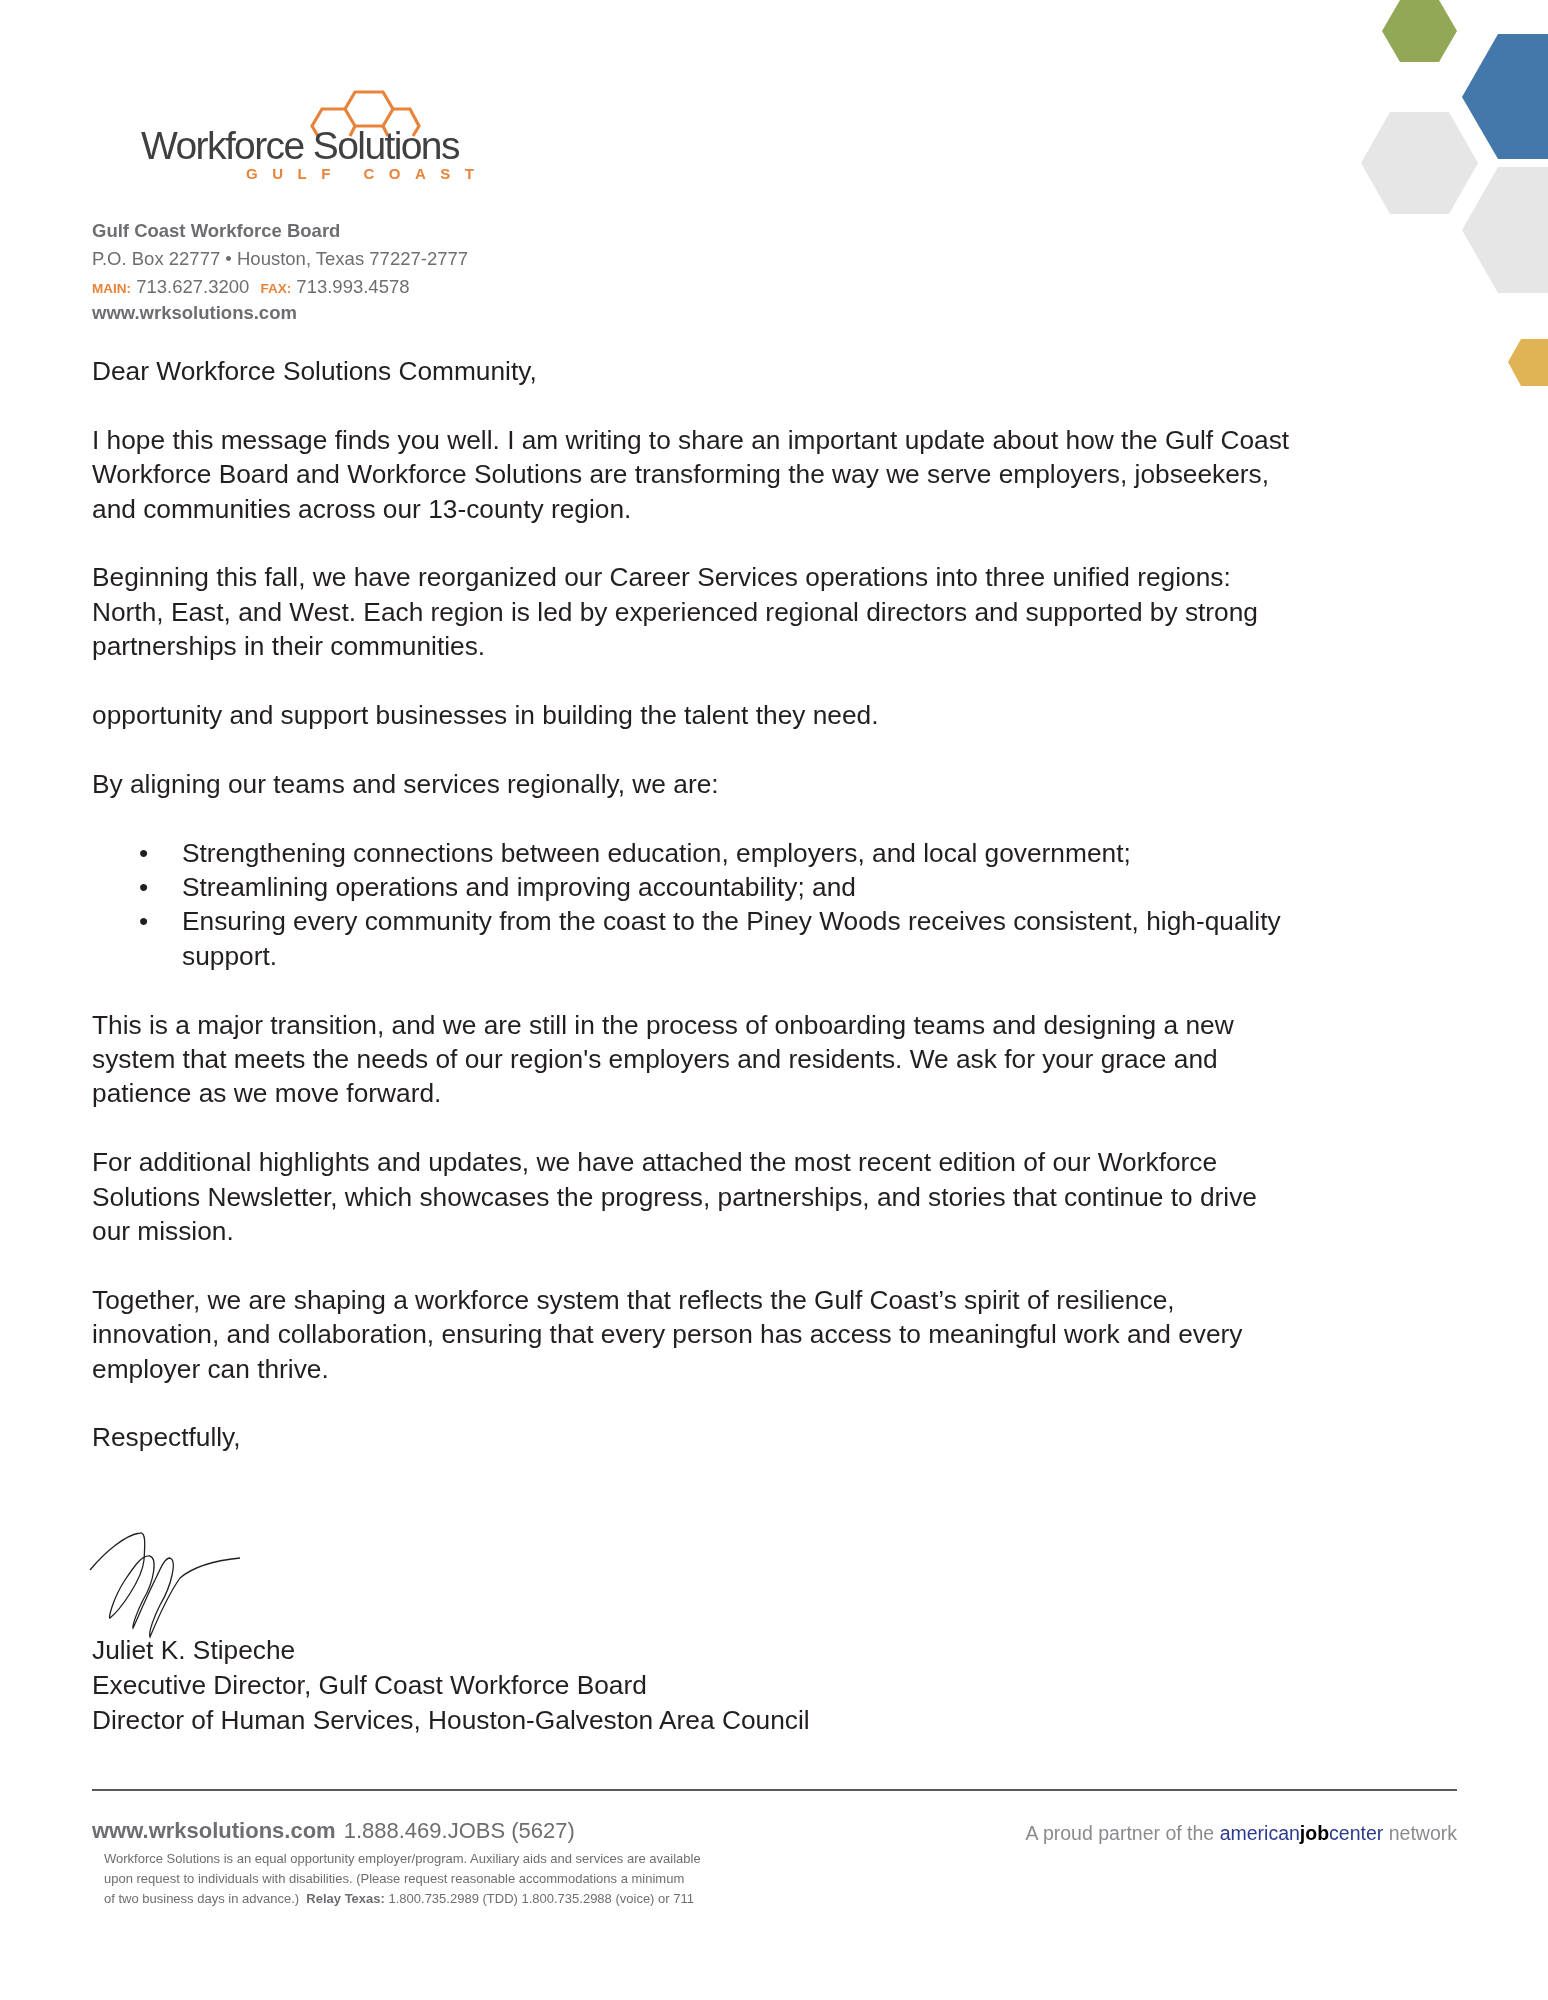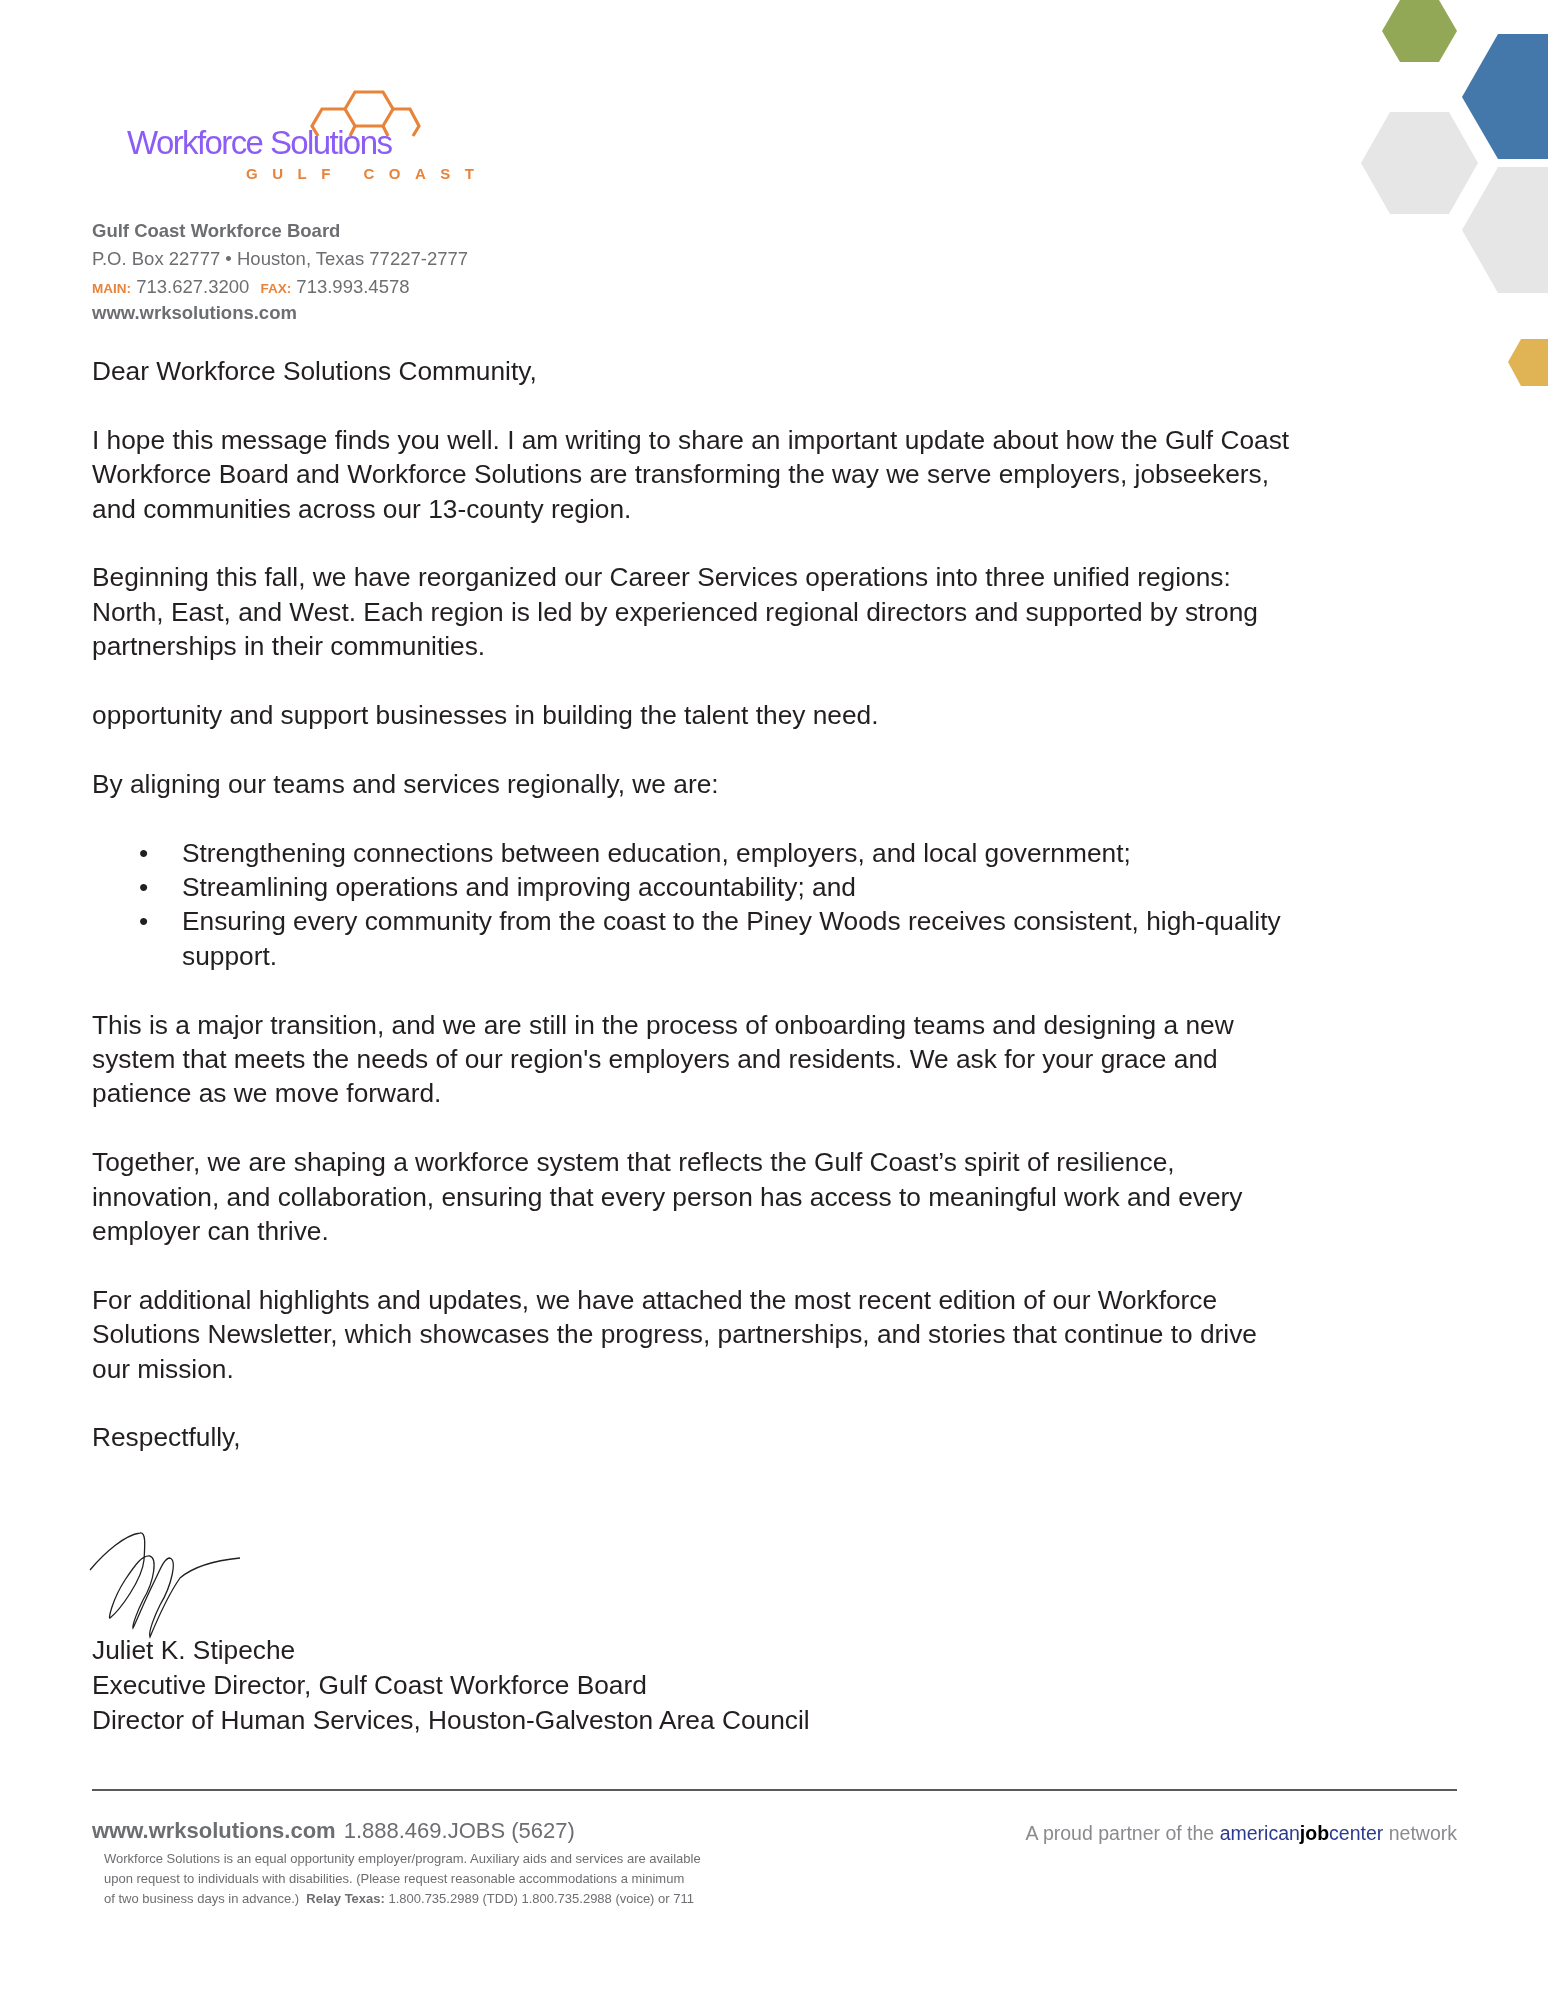--- a/index.html
+++ b/index.html
@@ -1,18 +1,18 @@
 <!DOCTYPE html>
 <html><head>
 <meta charset="utf-8">
 <style>
   html, body { margin:0; padding:0; background:#ffffff; }
   body { width:1548px; height:2000px; position:relative; overflow:hidden; font-family:"Liberation Sans", sans-serif; color:#231f20; }
   #deco { position:absolute; left:0; top:0; width:1548px; height:2000px; pointer-events:none; }
-  .logo-word { position:absolute; left:127px; top:126px; font-family:"Liberation Sans", sans-serif; font-size:33px; letter-spacing:-1.6px; color:#8b5cf6; white-space:nowrap; line-height:1; }
+  .logo-word { position:absolute; left:141px; top:126px; font-family:"Liberation Sans", sans-serif; font-size:39px; letter-spacing:-1.6px; color:#404040; white-space:nowrap; line-height:1; }
   .logo-sub { position:absolute; left:246px; top:166px; font-size:15px; font-weight:bold; letter-spacing:14.5px; color:#e8833a; white-space:nowrap; line-height:1; }
   .hdr { position:absolute; left:92px; font-size:18.5px; color:#6d6e71; white-space:nowrap; line-height:22px; }
   .hdr.bold { font-weight:bold; }
   .hdr .lbl { color:#e8833a; font-weight:bold; font-size:13.5px; }
   .letter { position:absolute; left:92px; top:354px; width:1380px; font-size:26.3px; line-height:34.4px; color:#231f20; }
   .letter p { margin:0 0 34.4px 0; }
   .letter .line { display:block; white-space:nowrap; }
   .letter ul { list-style:none; margin:0 0 34.4px 0; padding:0; }
   .letter li { position:relative; padding-left:90px; }
   .letter li .bullet { position:absolute; left:47px; top:0; }
@@ -98,28 +98,28 @@
       <span class="line">support.</span>
     </li>
   </ul>
 
   <p>
     <span class="line">This is a major transition, and we are still in the process of onboarding teams and designing a new</span>
     <span class="line">system that meets the needs of our region's employers and residents. We ask for your grace and</span>
     <span class="line">patience as we move forward.</span>
   </p>
   <p>
+    <span class="line">For additional highlights and updates, we have attached the most recent edition of our Workforce</span>
+    <span class="line">Solutions Newsletter, which showcases the progress, partnerships, and stories that continue to drive</span>
+    <span class="line">our mission.</span>
+  </p>
+  <p>
     <span class="line">Together, we are shaping a workforce system that reflects the Gulf Coast’s spirit of resilience,</span>
     <span class="line">innovation, and collaboration, ensuring that every person has access to meaningful work and every</span>
     <span class="line">employer can thrive.</span>
-  </p>
-  <p>
-    <span class="line">For additional highlights and updates, we have attached the most recent edition of our Workforce</span>
-    <span class="line">Solutions Newsletter, which showcases the progress, partnerships, and stories that continue to drive</span>
-    <span class="line">our mission.</span>
   </p>
 
   <p>
       <span class="line">Respectfully,</span>
     </p>
 </div>
 
 <div class="sig-block">
   <div>Juliet K. Stipeche</div>
   <div>Executive Director, Gulf Coast Workforce Board</div>

